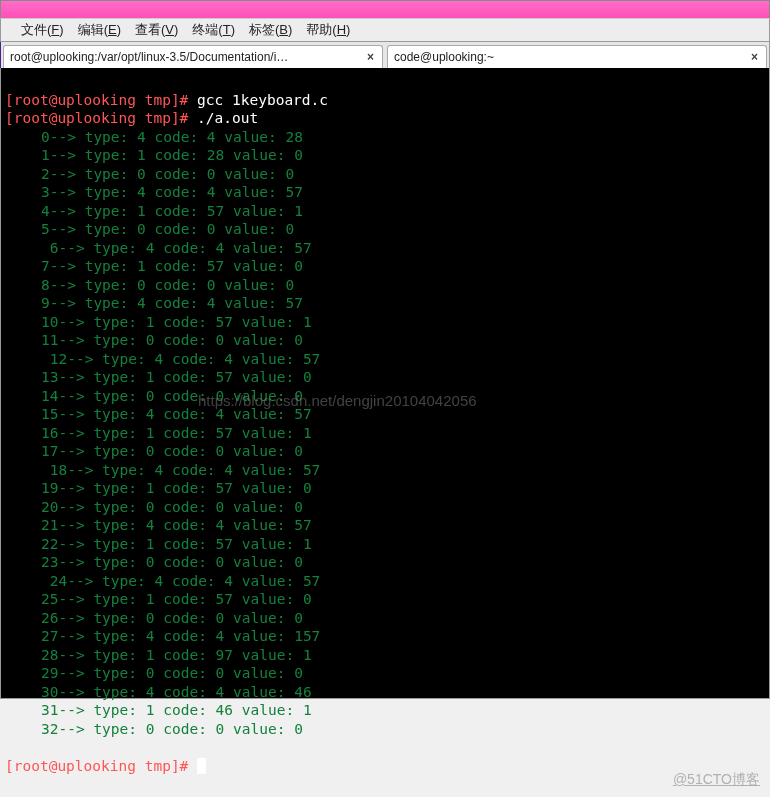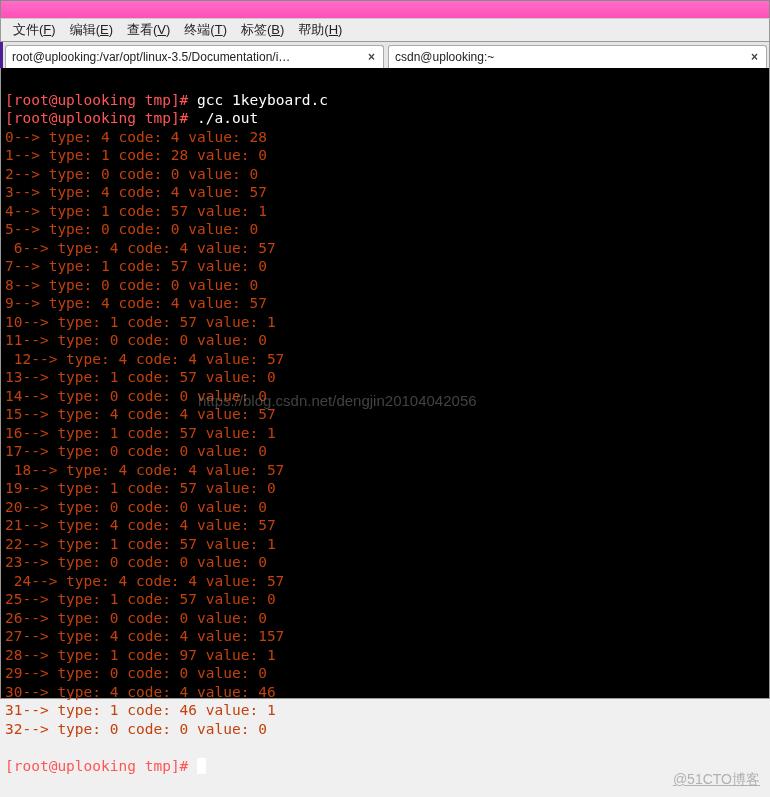--- a/index.html
+++ b/index.html
@@ -18,34 +18,34 @@
     border: 1px solid #888;
     border-bottom: none;
   }
   .menubar {
     height: 24px;
     background: #ededed;
     border: 1px solid #999;
     border-top: 1px solid #ccc;
     display: flex;
     align-items: center;
-    padding: 0 6px;
+    padding: 0 14px;
     gap: 2px;
   }
   .menu-item {
     padding: 2px 6px;
     cursor: pointer;
     font-size: 13px;
     color: #222;
   }
   .menu-item u { text-decoration: underline; }
   .tabbar {
     height: 26px;
     background: #e6e6e6;
-    border-left: 3px solid #4c1d95;
+    border-left: 1px solid #4c1d95;
     border-right: 1px solid #999;
     display: flex;
     align-items: stretch;
     padding-top: 3px;
     gap: 4px;
     padding-left: 2px;
     padding-right: 2px;
   }
   .tab {
     flex: 1;
@@ -82,21 +82,21 @@
     padding: 4px 4px;
     height: 631px;
     border: 1px solid #999;
     border-top: none;
     white-space: pre;
     position: relative;
   }
   .prompt-br { color: #ff5555; }
   .prompt-text { color: #ff5555; }
   .cmd { color: #ffffff; }
-  .out { color: #c2410c; }
+  .out { color: #15803d; margin-left: 36px; }
   .cursor {
     display: inline-block;
     width: 9px;
     height: 16px;
     background: #ffffff;
     vertical-align: text-bottom;
   }
   .watermark1 {
     position: absolute;
     top: 392px;
@@ -130,21 +130,21 @@
   <div class="menu-item"><span>标签</span>(<u>B</u>)</div>
   <div class="menu-item"><span>帮助</span>(<u>H</u>)</div>
 </div>
 
 <div class="tabbar">
   <div class="tab">
     <span class="tab-label">root@uplooking:/var/opt/linux-3.5/Documentation/i…</span>
     <span class="close">×</span>
   </div>
   <div class="tab">
-    <span class="tab-label">csdn@uplooking:~</span>
+    <span class="tab-label">code@uplooking:~</span>
     <span class="close">×</span>
   </div>
 </div>
 
 <div class="terminal">
 <div id="term-lines"><div><span class="prompt-br">[</span><span class="prompt-text">root@uplooking</span><span class="prompt-text"> </span><span class="prompt-text">tmp</span><span class="prompt-br">]#</span> <span class="cmd">gcc 1keyboard.c</span></div><div><span class="prompt-br">[</span><span class="prompt-text">root@uplooking</span><span class="prompt-text"> </span><span class="prompt-text">tmp</span><span class="prompt-br">]#</span> <span class="cmd">./a.out</span></div><div><span class="out">0--&gt; type: 4 code: 4 value: 28</span></div><div><span class="out">1--&gt; type: 1 code: 28 value: 0</span></div><div><span class="out">2--&gt; type: 0 code: 0 value: 0</span></div><div><span class="out">3--&gt; type: 4 code: 4 value: 57</span></div><div><span class="out">4--&gt; type: 1 code: 57 value: 1</span></div><div><span class="out">5--&gt; type: 0 code: 0 value: 0</span></div><div><span class="out"> 6--&gt; type: 4 code: 4 value: 57</span></div><div><span class="out">7--&gt; type: 1 code: 57 value: 0</span></div><div><span class="out">8--&gt; type: 0 code: 0 value: 0</span></div><div><span class="out">9--&gt; type: 4 code: 4 value: 57</span></div><div><span class="out">10--&gt; type: 1 code: 57 value: 1</span></div><div><span class="out">11--&gt; type: 0 code: 0 value: 0</span></div><div><span class="out"> 12--&gt; type: 4 code: 4 value: 57</span></div><div><span class="out">13--&gt; type: 1 code: 57 value: 0</span></div><div><span class="out">14--&gt; type: 0 code: 0 value: 0</span></div><div><span class="out">15--&gt; type: 4 code: 4 value: 57</span></div><div><span class="out">16--&gt; type: 1 code: 57 value: 1</span></div><div><span class="out">17--&gt; type: 0 code: 0 value: 0</span></div><div><span class="out"> 18--&gt; type: 4 code: 4 value: 57</span></div><div><span class="out">19--&gt; type: 1 code: 57 value: 0</span></div><div><span class="out">20--&gt; type: 0 code: 0 value: 0</span></div><div><span class="out">21--&gt; type: 4 code: 4 value: 57</span></div><div><span class="out">22--&gt; type: 1 code: 57 value: 1</span></div><div><span class="out">23--&gt; type: 0 code: 0 value: 0</span></div><div><span class="out"> 24--&gt; type: 4 code: 4 value: 57</span></div><div><span class="out">25--&gt; type: 1 code: 57 value: 0</span></div><div><span class="out">26--&gt; type: 0 code: 0 value: 0</span></div><div><span class="out">27--&gt; type: 4 code: 4 value: 157</span></div><div><span class="out">28--&gt; type: 1 code: 97 value: 1</span></div><div><span class="out">29--&gt; type: 0 code: 0 value: 0</span></div><div><span class="out">30--&gt; type: 4 code: 4 value: 46</span></div><div><span class="out">31--&gt; type: 1 code: 46 value: 1</span></div><div><span class="out">32--&gt; type: 0 code: 0 value: 0</span></div><div>&nbsp;</div><div><span class="prompt-br">[</span><span class="prompt-text">root@uplooking</span><span class="prompt-text"> </span><span class="prompt-text">tmp</span><span class="prompt-br">]#</span> <span class="cursor"></span></div></div>
 </div>
 
 <div class="watermark1">https://blog.csdn.net/dengjin20104042056</div>
 <div class="watermark2">@51CTO博客</div>

